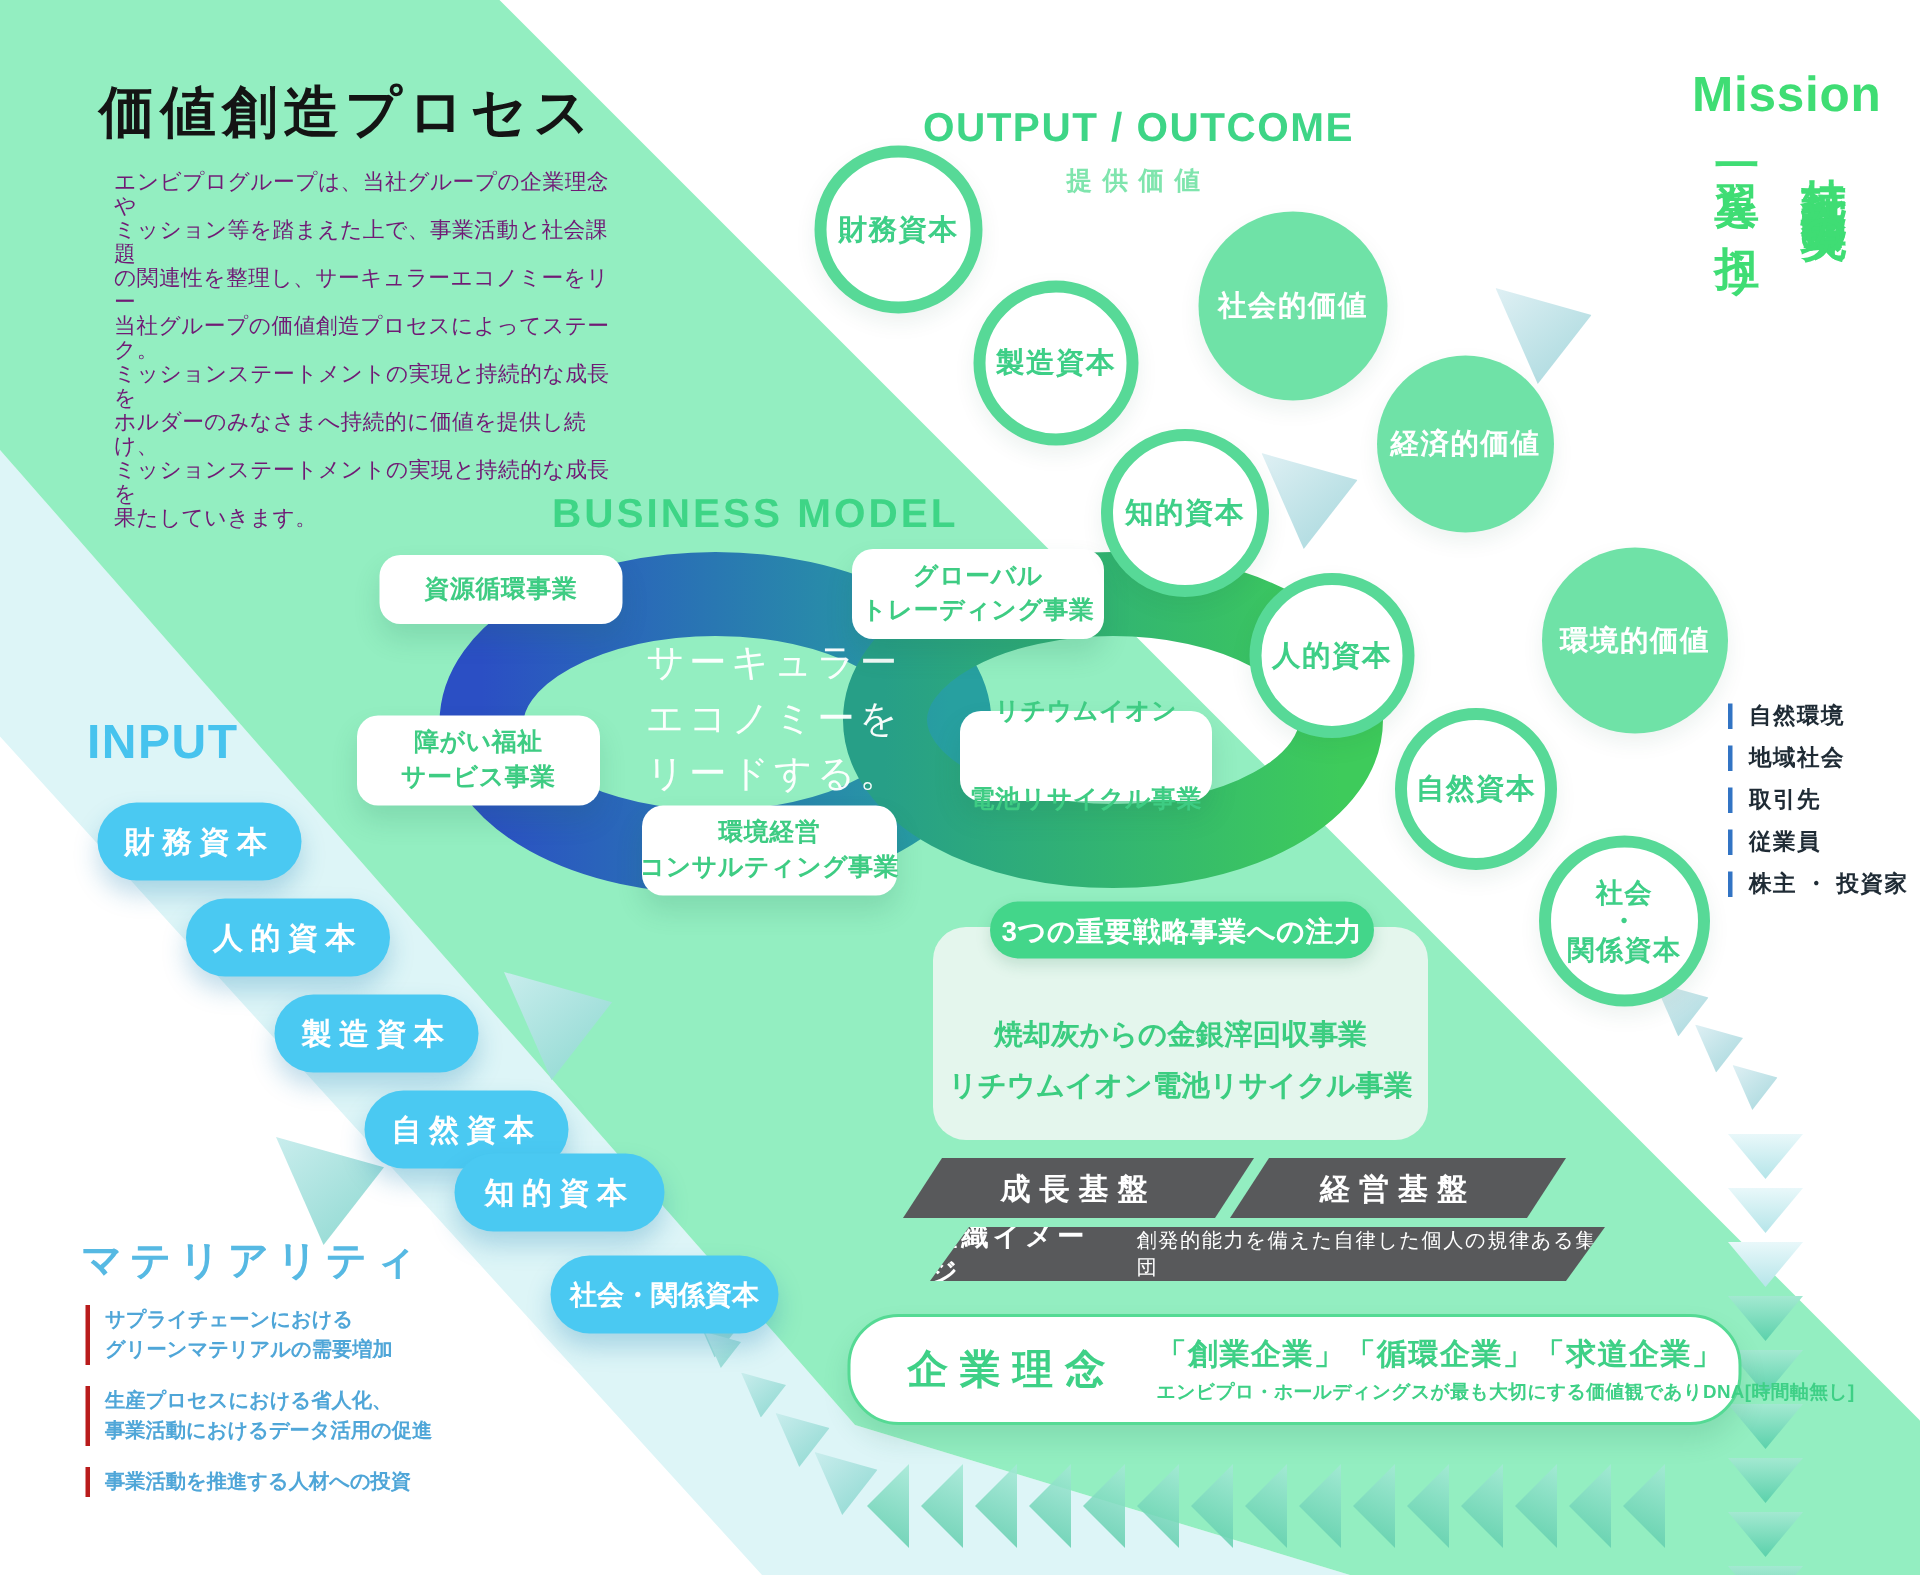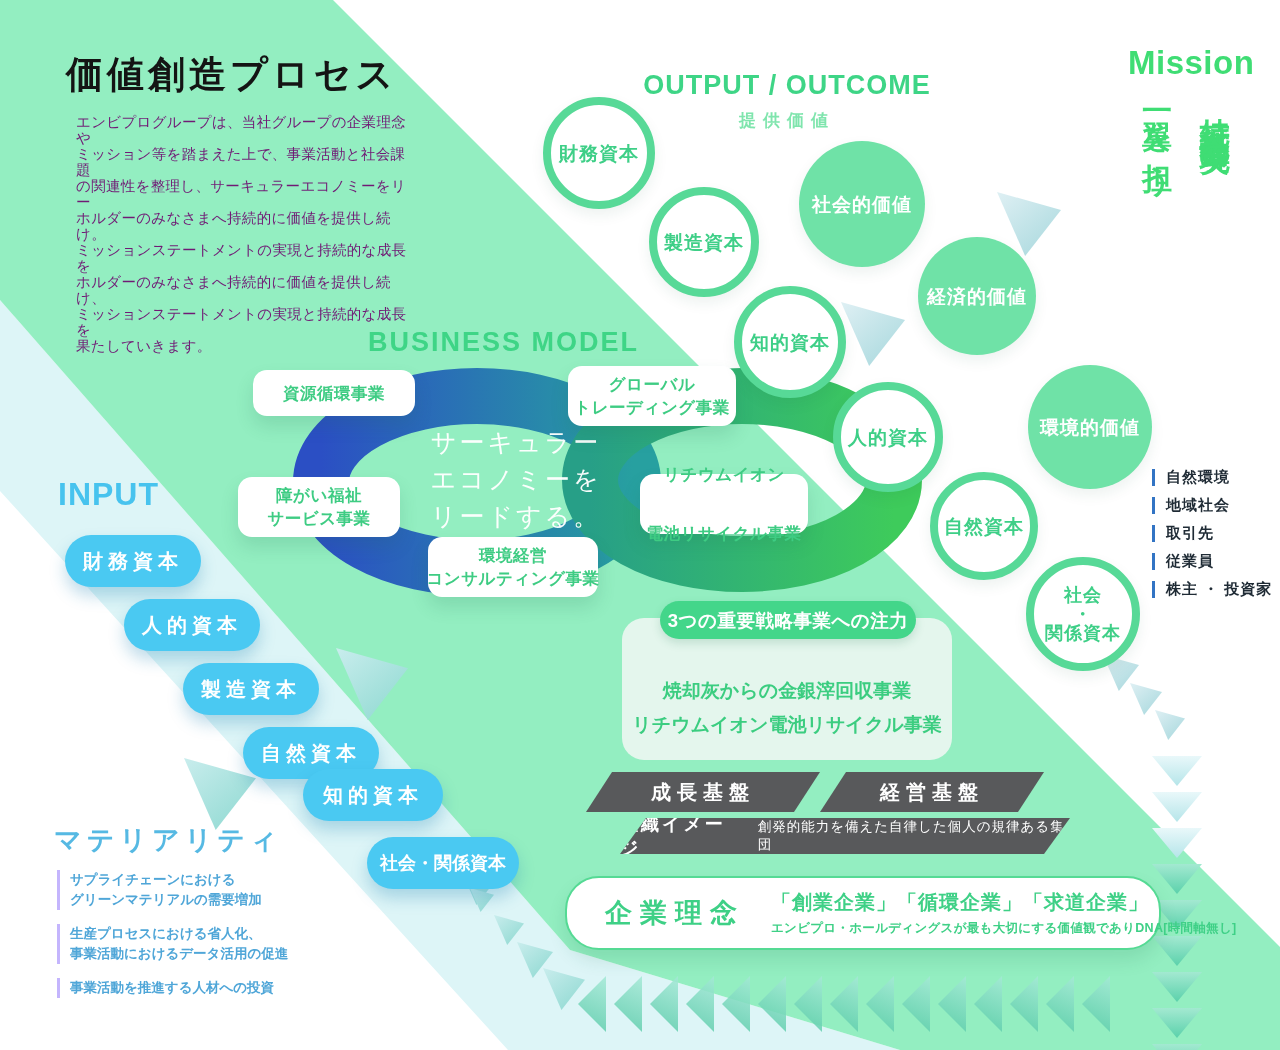--- a/index.html
+++ b/index.html
@@ -14,31 +14,31 @@
   
   .page-title{position:absolute;left:66px;top:50px;font-size:37px;font-weight:700;
     color:#141414;letter-spacing:4px;}
   .intro{position:absolute;left:76px;top:114px;width:340px;font-size:14.5px;line-height:16px;
     color:#701a75;font-weight:500;letter-spacing:.3px;}
   .mission-label{position:absolute;left:1128px;top:44px;font-size:33px;font-weight:800;
     color:#3fdd74;letter-spacing:.5px;}
   .mission-vert{position:absolute;top:94px;left:1128px;height:620px;
     writing-mode:vertical-rl;font-size:30px;font-weight:800;color:#3fdd74;
     letter-spacing:4px;line-height:1.93;}
-  .out-head{position:absolute;left:597px;top:70px;width:380px;text-align:center;}
+  .out-head{position:absolute;left:569px;top:70px;width:380px;text-align:center;}
   .out-head .h{font-size:27px;font-weight:800;color:#3ed586;letter-spacing:1px;}
   .out-head .s{margin-top:8px;font-size:17px;color:#7fe5ad;letter-spacing:7px;font-weight:600;}
   .bm-head{position:absolute;left:368px;top:327px;font-size:27px;font-weight:800;
     color:#3ed586;letter-spacing:2px;}
   .input-head{position:absolute;left:58px;top:476px;font-size:32px;font-weight:800;
     color:#47c3ee;letter-spacing:1px;}
   .mat-head{position:absolute;left:54px;top:822px;font-size:27px;font-weight:800;
     color:#56b9e3;letter-spacing:5px;}
   .mat-list{position:absolute;left:57px;top:870px;width:330px;}
-  .mat-item{border-left:3px solid #c4b5fd;padding-left:10px;margin-bottom:14px;
+  .mat-item{border-left:3px solid #b91c1c;padding-left:10px;margin-bottom:14px;
     font-size:13.5px;line-height:20px;color:#4fa6d8;font-weight:600;}
   
   .circ{position:absolute;border-radius:50%;display:flex;flex-direction:column;
     align-items:center;justify-content:center;text-align:center;z-index:6;
     box-shadow:0 6px 14px rgba(20,90,60,.08);}
   .circ.cap{background:#fff;border:8px solid #57d997;color:#3ecf87;}
   .circ.val{background:#6fe2a7;color:#fff;}
   .circ .ln{font-size:19px;font-weight:700;line-height:23px;letter-spacing:1px;white-space:nowrap;}
   .circ.val .ln{font-size:19px;letter-spacing:1px;}
   .circ.multi .ln{line-height:19px;font-size:18px;}
@@ -160,21 +160,21 @@
       <div>サーキュラー</div>
       <div>エコノミーを</div>
       <div>リードする。</div>
     </div>
 
   <div class="page-title">価値創造プロセス</div>
   <div class="intro" id="intro">
       <div>エンビプログループは、当社グループの企業理念や</div>
       <div>ミッション等を踏まえた上で、事業活動と社会課題</div>
       <div>の関連性を整理し、サーキュラーエコノミーをリー</div>
-      <div>ホルダーのみなさまへ持続的に価値を提供し続け。</div>
+      <div>当社グループの価値創造プロセスによってステーク。</div>
       <div>ミッションステートメントの実現と持続的な成長を</div>
       <div>ホルダーのみなさまへ持続的に価値を提供し続け、</div>
       <div>ミッションステートメントの実現と持続的な成長を</div>
       <div>果たしていきます。</div>
     </div>
 
   <div class="mission-label">Mission</div>
   <div class="mission-vert">
     <div>持続可能社会実現の</div>
     <div>一翼を担う</div>
@@ -258,21 +258,21 @@
         <div>コンサルティング事業</div>
       </div>
     </div>
 
   <div class="strat-box" id="strat-box">
       <div class="strat-item">焼却灰からの金銀滓回収事業</div>
       <div class="strat-item">リチウムイオン電池リサイクル事業</div>
     </div>
   <div class="strat-badge">3つの重要戦略事業への注力</div>
 
-  <div class="bar big" style="left:586px;top:772px;width:234px;">成長基盤</div>
+  <div class="bar big" style="left:602px;top:772px;width:234px;">成長基盤</div>
   <div class="bar big" style="left:820px;top:772px;width:224px;">経営基盤</div>
   <div class="bar org" style="left:620px;top:818px;width:450px;">
     <span class="lbl">組織イメージ</span>
     <span class="dsc">創発的能力を備えた自律した個人の規律ある集団</span>
   </div>
 
   <div class="philo">
     <div class="lbl">企業理念</div>
     <div class="right">
       <div class="main">「創業企業」「循環企業」「求道企業」</div>

